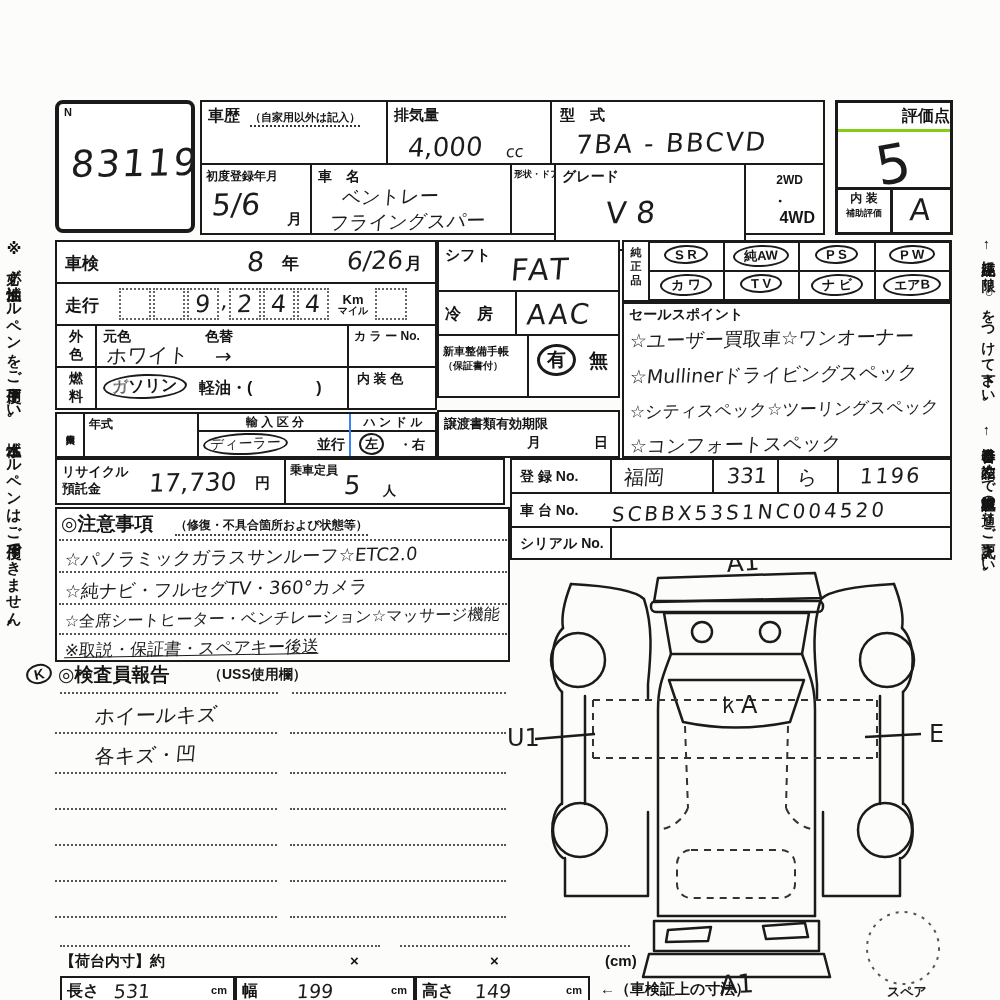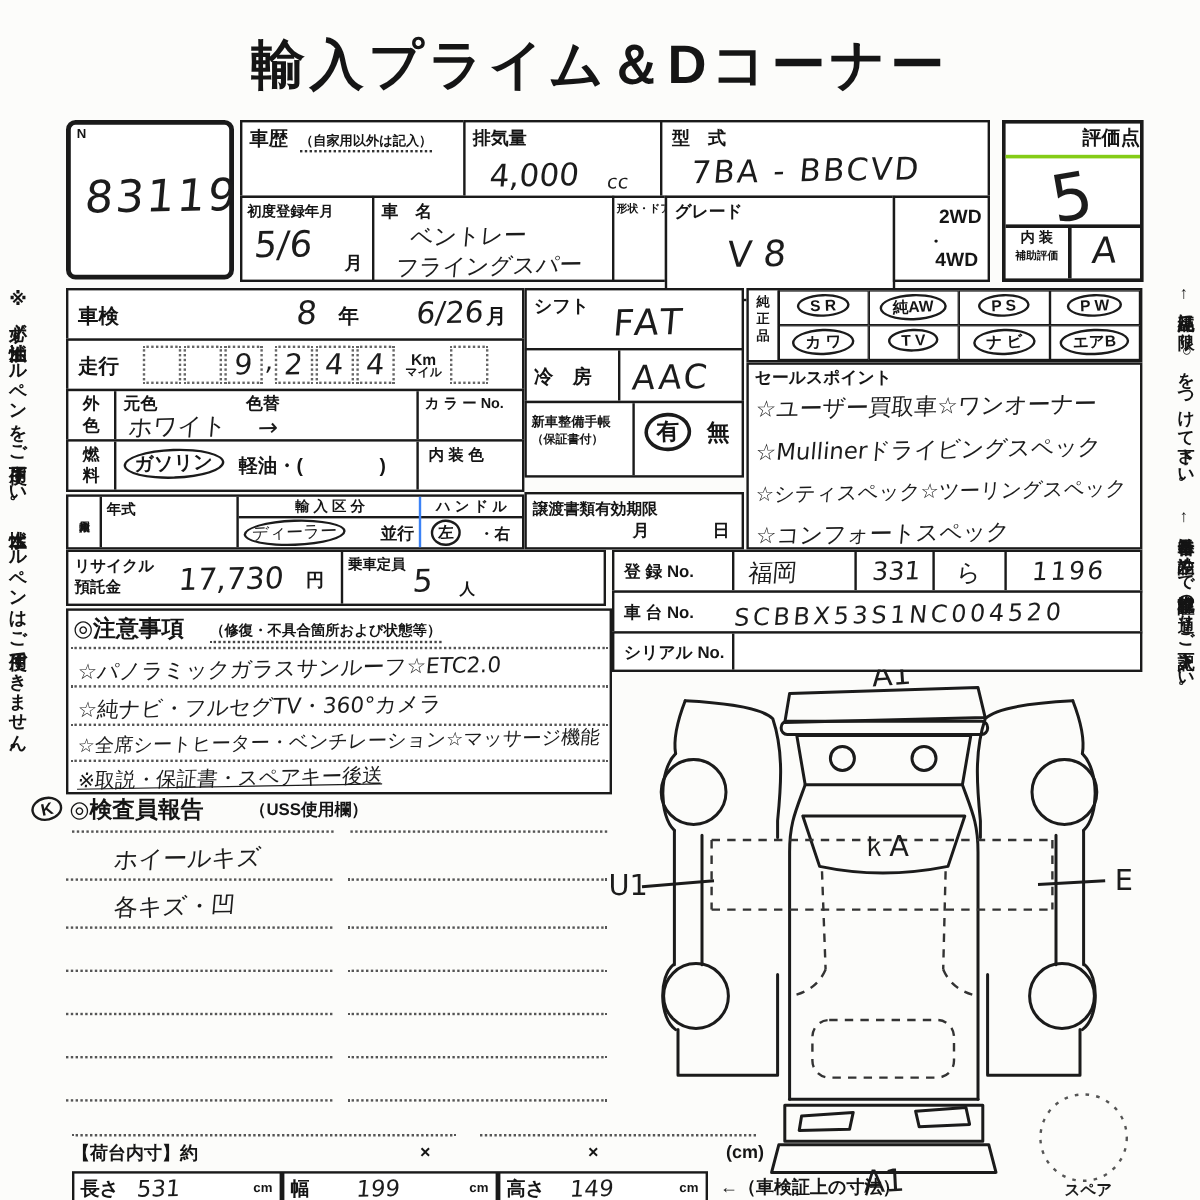--- a/index.html
+++ b/index.html
@@ -17,21 +17,20 @@
   .dotcell{display:inline-block;width:32px;height:32px;border:2px dotted #666;
            box-sizing:border-box;margin-right:2px;vertical-align:middle;
            text-align:center;line-height:28px}
   svg text{font-family:"DejaVu Sans",sans-serif;fill:#1c1c1c}
 </style>
 </head>
 <body>
 
 <div class="sheet">
 
-  <div class="abs lb" style="left:0;right:0;top:24px;text-align:center;font-size:45px;letter-spacing:4px">輸入プライム＆Dコーナー</div>
 
   <div class="abs vtext" style="left:4px;top:240px;height:540px;font-size:15px">※必ず油性ボールペンをご使用下さい。 水性ボールペンはご使用できません。</div>
 
   <div class="abs" style="right:2px;top:238px;height:750px">
     <span class="vtext" style="font-size:14px;display:inline-block;height:100%"><span>←純正品に限り○をつけて下さい。</span>　<span>←車台番号は左詰めで車検証記載の通りご記入下さい。</span></span>
   </div>
 
   <div class="bx" style="left:55px;top:100px;width:140px;height:133px;border-width:4px;border-radius:8px">
     <span class="lb" style="position:absolute;left:5px;top:2px;font-size:11px">N</span>
     <span class="hw" style="position:absolute;left:12px;top:38px;font-size:37px;letter-spacing:2px">83119</span>
@@ -62,21 +61,21 @@
     <span class="hw" style="position:absolute;left:18px;top:44px;font-size:19px">フライングスパー</span>
   </div>
   <div class="bx" style="left:510px;top:163px;width:46px;height:72px">
     <span class="lb" style="position:absolute;left:2px;top:3px;font-size:9px">形状・ドア数</span>
   </div>
   <div class="bx" style="left:554px;top:163px;width:192px;height:88px">
     <span class="lb" style="position:absolute;left:6px;top:3px;font-size:14px">グレード</span>
     <span class="hw" style="position:absolute;left:50px;top:30px;font-size:30px">V 8</span>
   </div>
   <div class="bx" style="left:744px;top:163px;width:81px;height:72px">
-    <span class="lb" style="position:absolute;right:5px;top:8px;font-size:16px">2WD</span>
+    <span class="lb" style="position:absolute;right:20px;top:8px;font-size:12px">2WD</span>
     <span class="lb" style="position:absolute;right:36px;top:28px;font-size:14px">・</span>
     <span class="lb" style="position:absolute;right:8px;bottom:6px;font-size:16px">4WD</span>
   </div>
 
   <div class="bx" style="left:835px;top:100px;width:118px;height:135px;border-width:3px">
     <div style="position:absolute;left:0;right:0;top:0;height:26px;border-bottom:3px solid #84cc16;text-align:right">
       <span class="lb" style="font-size:16px;line-height:26px">評価点</span>
     </div>
     <span class="hw" style="position:absolute;left:38px;top:30px;font-size:54px;transform:rotate(-10deg)">5</span>
     <div style="position:absolute;left:0;right:0;bottom:0;height:42px;border-top:3px solid #1a1a1a">

